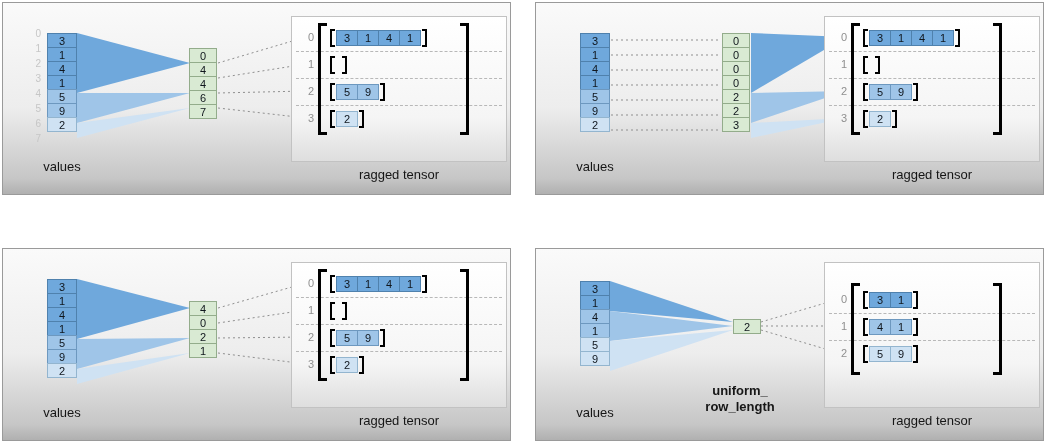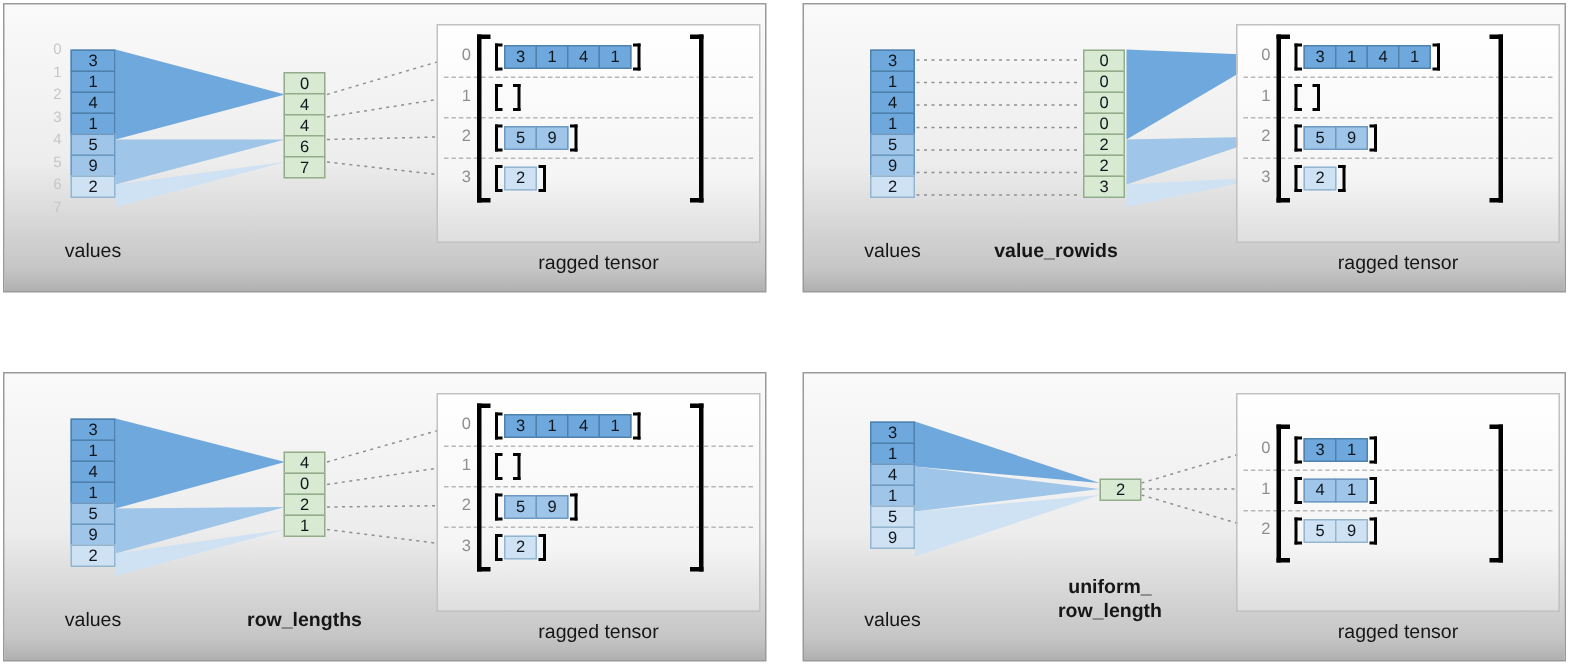--- a/index.html
+++ b/index.html
@@ -175,21 +175,20 @@
       <span class="tcell b-mid">9</span>
       <span class="rb rb-r"></span>
     </div>
     <div class="trow" style="left:38px;top:93px">
       <span class="rb rb-l"></span>
       <span class="tcell b-light">2</span>
       <span class="rb rb-r"></span>
     </div>
   </div>
   <div class="label" style="left:29px;top:156px;width:60px">values</div>
-  <div class="label method" style="left:98px;top:156px;width:140px">value_rowids</div>
   <div class="label" style="left:336px;top:164px;width:120px">ragged tensor</div>
 </section>
 
 <section class="panel" style="left:2px;top:248px">
   <svg class="overlay" width="509" height="193">
     <polygon points="74,30 74,90 187,59" fill="#6fa8dc"></polygon>
     <polygon points="74,90 74,120 187,89" fill="#9fc5e8"></polygon>
     <polygon points="74,120 74,135 187,104" fill="#cfe2f3"></polygon>
     <line x1="215" y1="59" x2="303" y2="34"></line>
     <line x1="215" y1="74" x2="303" y2="61"></line>
@@ -240,21 +239,20 @@
       <span class="tcell b-mid">9</span>
       <span class="rb rb-r"></span>
     </div>
     <div class="trow" style="left:38px;top:93px">
       <span class="rb rb-l"></span>
       <span class="tcell b-light">2</span>
       <span class="rb rb-r"></span>
     </div>
   </div>
   <div class="label" style="left:29px;top:156px;width:60px">values</div>
-  <div class="label method" style="left:130px;top:156px;width:140px">row_lengths</div>
   <div class="label" style="left:336px;top:164px;width:120px">ragged tensor</div>
 </section>
 
 <section class="panel" style="left:535px;top:248px">
   <svg class="overlay" width="509" height="193">
     <polygon points="74,32 74,62 197,73" fill="#6fa8dc"></polygon>
     <polygon points="74,62 74,92 197,77" fill="#9fc5e8"></polygon>
     <polygon points="74,92 74,122 197,81" fill="#cfe2f3"></polygon>
     <line x1="225" y1="73" x2="303" y2="50"></line>
     <line x1="225" y1="77" x2="303" y2="77"></line>

